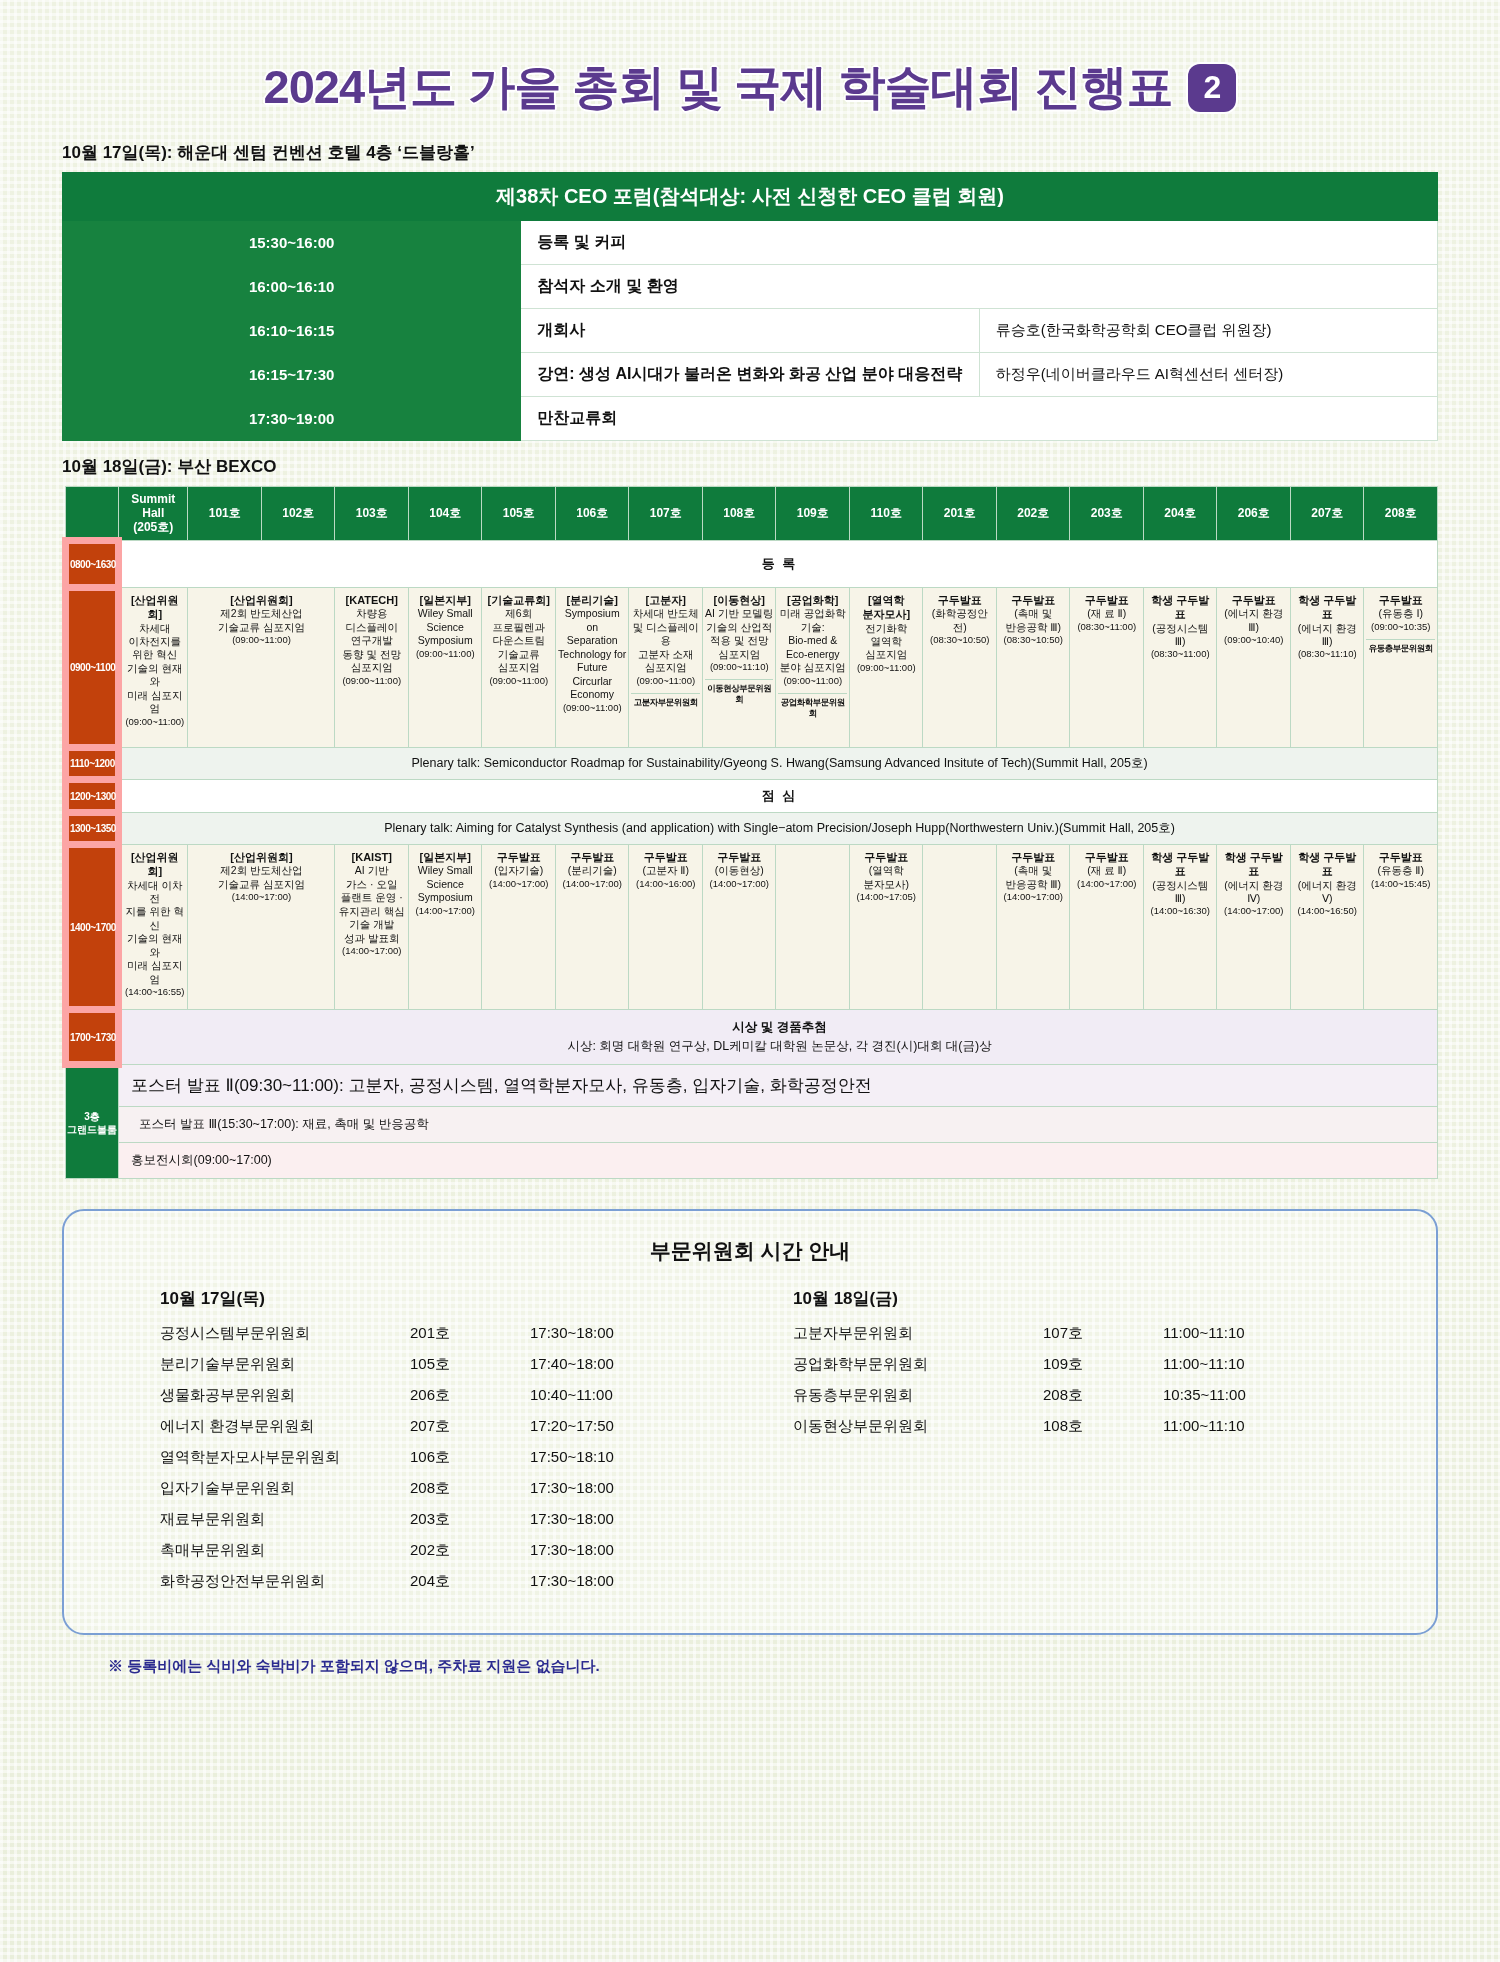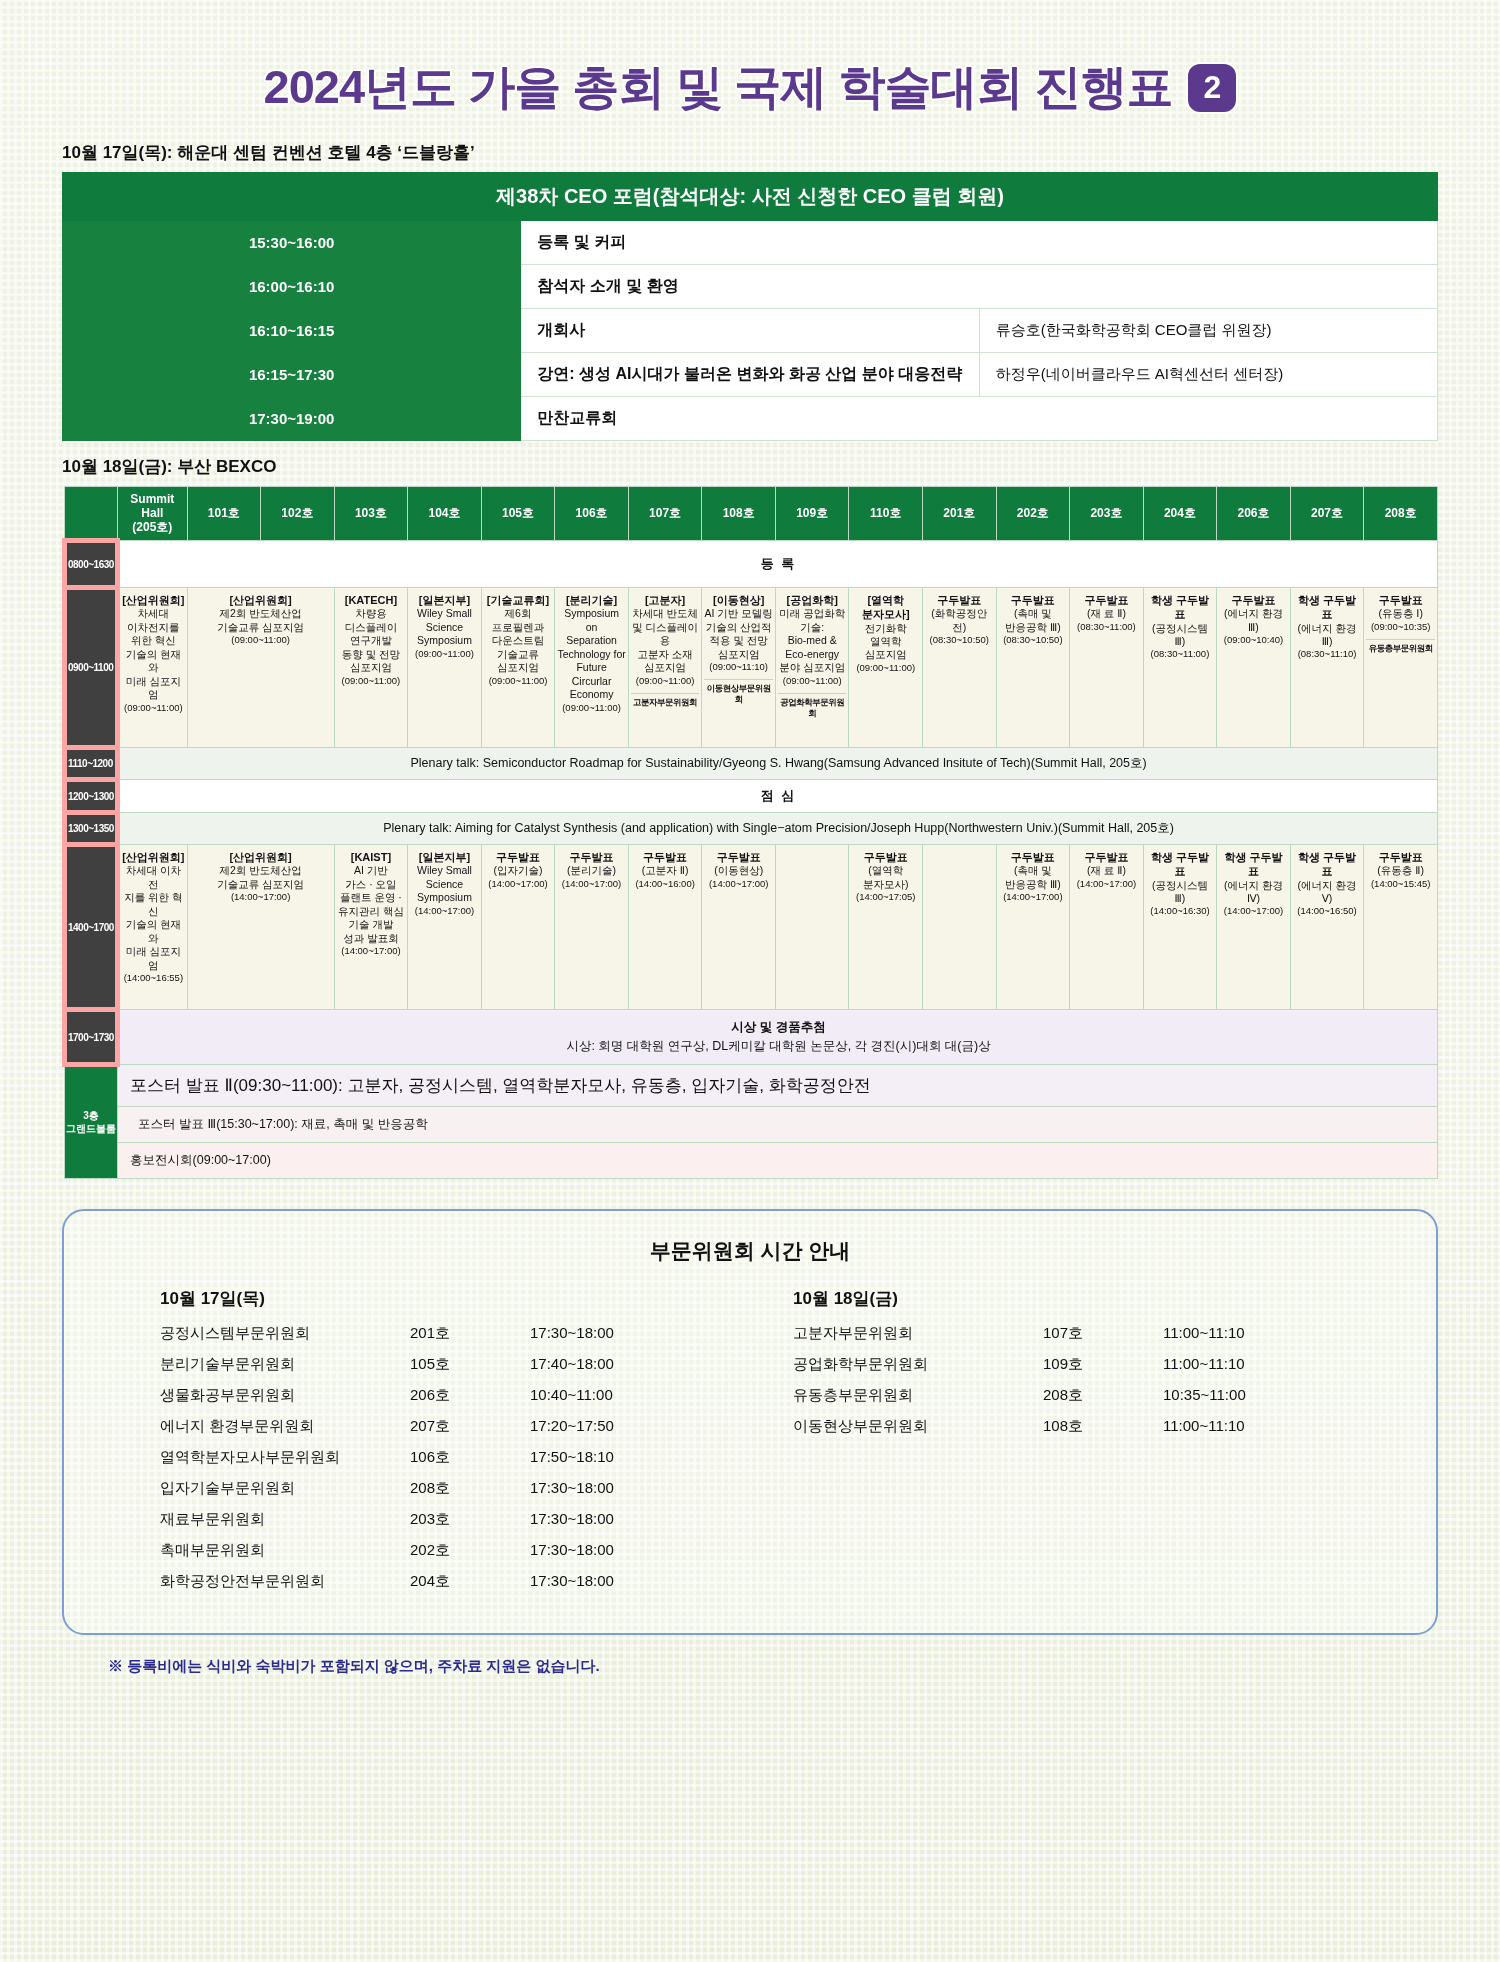--- a/index.html
+++ b/index.html
@@ -65,22 +65,22 @@
   .grid{
     width:1376px; margin-left:62px; table-layout:fixed;
     border:1px solid #0f7b3c;
   }
   .grid td, .grid th{ border:1px solid #bcd9c4; }
   .grid th{
     background:#0f7b3c; color:#fff; font-weight:bold; font-size:12px;
     padding:6px 1px; line-height:1.15; text-align:center;
   }
   .grid .tcol{
-    background:#404040; color:#fff; font-size:10px; font-weight:bold;
-    text-align:left; width:52px; border:5px solid #fca5a5;
+    background:#c2410c; color:#fff; font-size:10px; font-weight:bold;
+    text-align:right; width:52px; border:7px solid #fca5a5;
   }
   .grid .tcol span{ display:block; letter-spacing:-.5px; }
   .cell{
     background:#f7f4e8; vertical-align:top; text-align:center;
     font-size:10.5px; line-height:1.28; padding:5px 2px; color:#111;
   }
   .cell .tag{ font-weight:bold; display:block; font-size:11px; }
   .cell .tm{ display:block; font-size:9.5px; }
   .rowband{
     background:#ffffff; text-align:center; font-size:13px; font-weight:bold;

